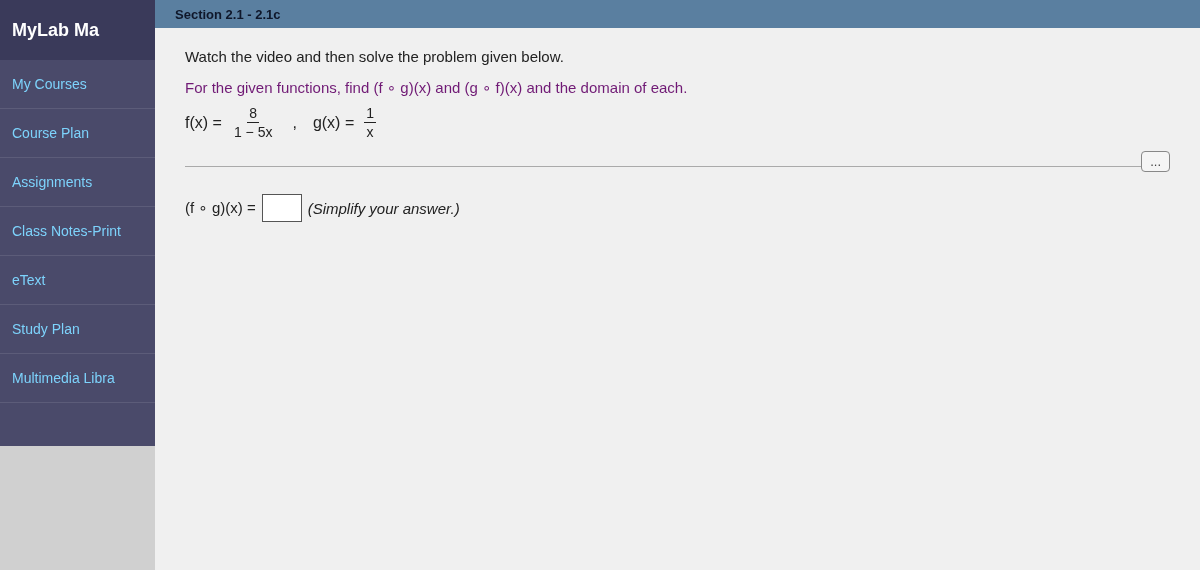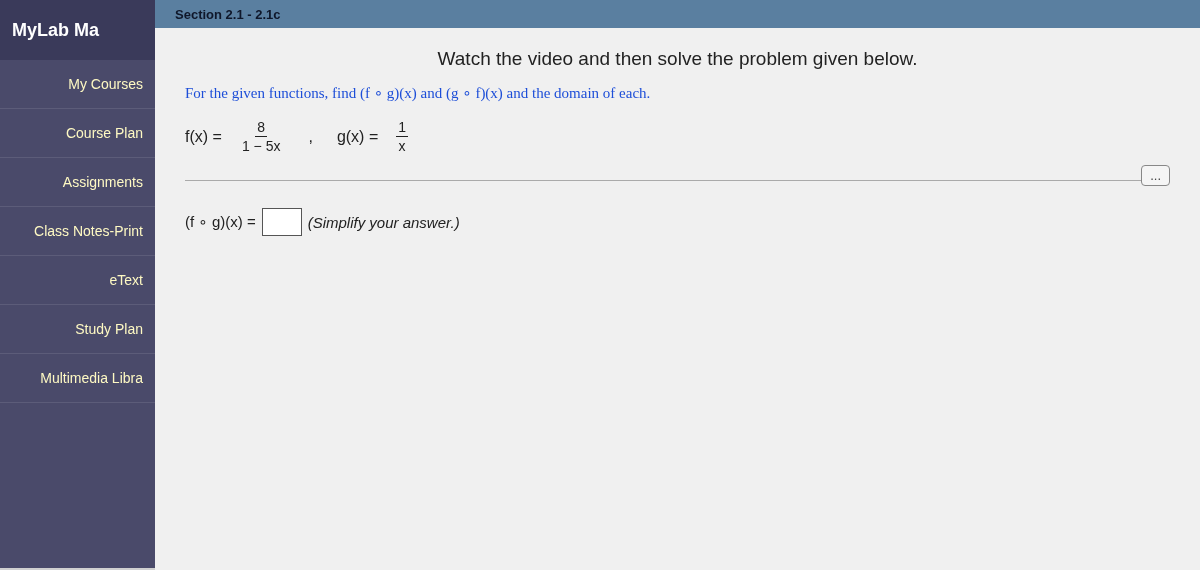--- a/index.html
+++ b/index.html
@@ -13,38 +13,37 @@
     }
 
     
     .sidebar {
       width: 155px;
       background: #4a4a6a;
       color: white;
       display: flex;
       flex-direction: column;
       flex-shrink: 0;
-      height: 568px;
-      text-align: right;
+      height: 446px;
     }
 
     .sidebar-title {
       background: #3a3a5a;
       padding: 18px 12px;
       font-size: 18px;
       font-weight: bold;
       color: white;
       min-height: 60px;
       display: flex;
       align-items: center;
     }
 
     .sidebar-item {
       padding: 16px 12px;
-      color: #fef9c3;
+      color: #7dd3fc;
       font-size: 14px;
       cursor: pointer;
       border-bottom: 1px solid rgba(255,255,255,0.1);
     }
 
     
     .main {
       flex: 1;
       background: #e8e8e8;
       display: flex;
@@ -65,49 +64,47 @@
     }
 
     .main-content {
       flex: 1;
       padding: 20px 30px;
       background: #f0f0f0;
       overflow-y: auto;
     }
 
     .instruction-text {
-      font-size: 19px;
+      font-size: 15px;
       color: #222;
       margin-bottom: 14px;
-      text-align: center;
     }
 
     .video-link {
       color: #1a5fb4;
       text-decoration: underline;
       font-size: 15px;
       cursor: pointer;
       display: block;
       margin-bottom: 16px;
     }
 
     .given-text {
       font-size: 15px;
-      color: #1d4ed8;
-      margin-bottom: 16px;
-      font-family: Liberation Serif, serif;
+      color: #701a75;
+      margin-bottom: 7px;
     }
 
     .math-functions {
       font-size: 16px;
       color: #222;
       margin-bottom: 20px;
       display: flex;
       align-items: center;
-      gap: 16px;
+      gap: 8px;
     }
 
     .fraction {
       display: inline-flex;
       flex-direction: column;
       align-items: center;
       vertical-align: middle;
       margin: 0 2px;
     }
 

